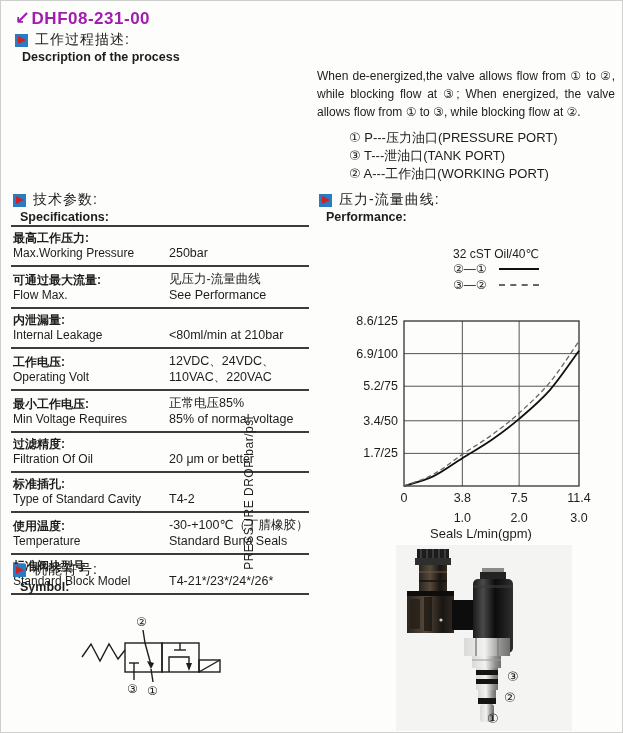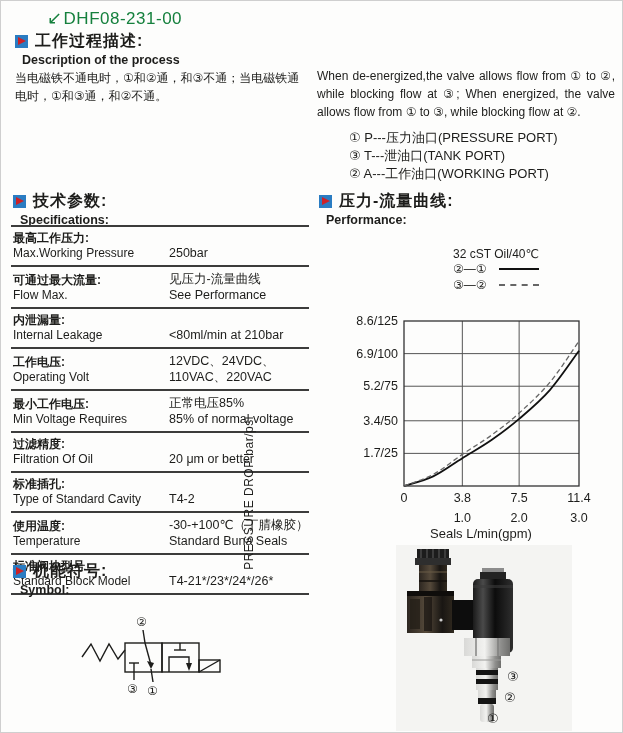--- a/index.html
+++ b/index.html
@@ -1,29 +1,29 @@
 <!DOCTYPE html>
 <html><head>
 <meta charset="utf-8">
 <style>
   html,body{margin:0;padding:0;background:#ffffff;}
   .page{position:relative;width:623px;height:733px;background:#fdfdfc;
         border:1px solid #cfcfcf;box-sizing:border-box;overflow:hidden;
         font-family:"Liberation Sans","DejaVu Sans",sans-serif;color:#1d1d1b;}
-  .doc-title{position:absolute;left:14px;top:6px;font-size:17px;font-weight:normal;
-             color:#15803d;letter-spacing:.5px;margin-left:32px;}
+  .doc-title{position:absolute;left:14px;top:6px;font-size:17px;font-weight:bold;
+             color:#a21caf;letter-spacing:.5px;}
   .doc-title .arrow{font-size:18px;margin-right:1px;}
   .sec-head{position:absolute;}
   .sec-head .row{display:flex;align-items:center;}
   .bullet{width:13px;height:13px;background:#2a7cc2;display:inline-block;position:relative;
           margin-right:7px;flex:0 0 13px;}
   .bullet .tri{position:absolute;left:3px;top:2px;width:0;height:0;
                border-left:8px solid #cc2127;border-top:4.5px solid transparent;
                border-bottom:4.5px solid transparent;}
-  .sec-zh{font-size:16px;font-weight:bold;letter-spacing:1px;}
+  .sec-zh{font-size:14px;font-weight:normal;letter-spacing:1px;}
   .sec-en{font-size:12.5px;font-weight:bold;margin-left:7px;margin-top:1px;}
   .desc{position:absolute;font-size:12px;line-height:18px;}
   .desc.zh{left:14px;top:68px;width:294px;}
   .desc.en{left:316px;top:66px;width:298px;text-align:justify;}
   .ports{position:absolute;left:348px;top:128px;font-size:13px;line-height:17px;}
   .ports .port-row{margin-bottom:1px;}
   
   .spec-table{position:absolute;left:10px;top:224px;width:298px;border-top:2px solid #3c3c3b;}
   .spec-row{display:flex;border-bottom:2px solid #3c3c3b;padding:4px 0 4px 2px;align-items:flex-end;}
   .spec-labels{width:152px;flex:0 0 152px;}
@@ -60,21 +60,20 @@
   <div class="sec-head" style="left:14px;top:30px;">
     <div class="row">
       <span class="bullet">
           <span class="tri"></span>
         </span>
       <span class="sec-zh">工作过程描述:</span>
     </div>
     <div class="sec-en">Description of the process</div>
   </div>
 
-  <div class="desc zh">当电磁铁不通电时，①和②通，和③不通；当电磁铁通电时，①和③通，和②不通。</div>
   <div class="desc en">When de-energized,the valve allows flow from ① to ②, while blocking flow at ③; When energized, the valve allows flow from ① to ③, while blocking flow at ②.</div>
 
   <div class="ports">
       <div class="port-row">① P---压力油口(PRESSURE PORT)</div>
       <div class="port-row">③ T---泄油口(TANK PORT)</div>
       <div class="port-row">② A---工作油口(WORKING PORT)</div>
     </div>
 
   <div class="sec-head" style="left:12px;top:190px;text-align:center;">
     <div class="row">

